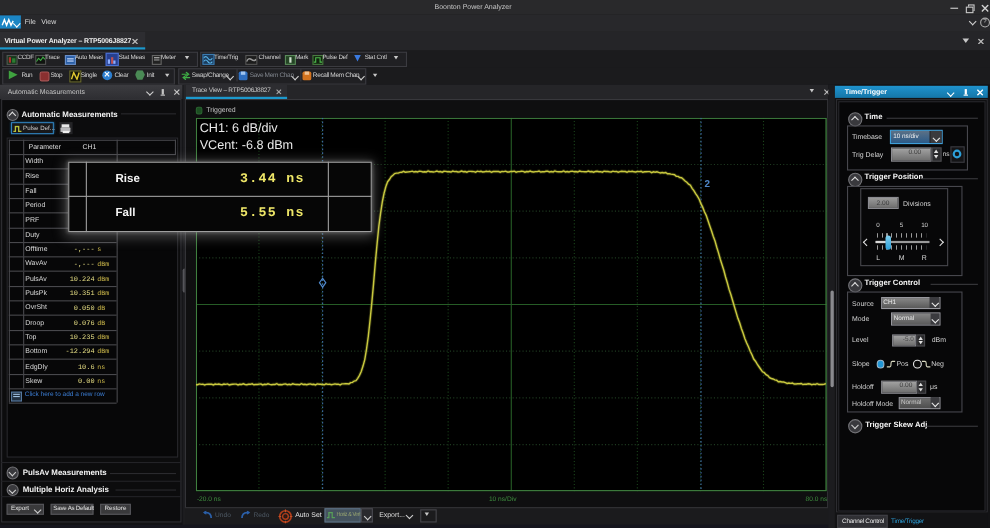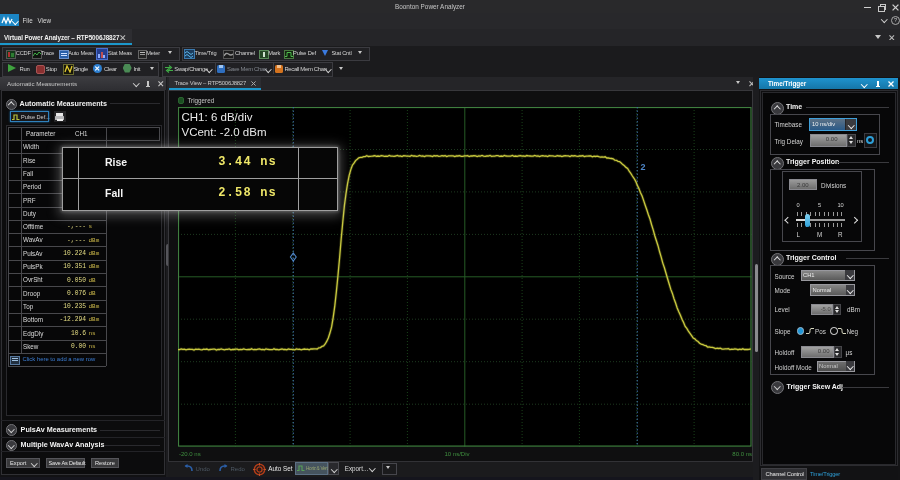--- a/index.html
+++ b/index.html
@@ -272,21 +272,21 @@
 <div class="abs" style="left:1px;top:419.5px;width:164px;height:0;border-top:1px solid #232327;"></div>
 <div class="abs cicon" style="left:5.7px;top:424.3px;width:9.5px;height:9.5px;">
     <span class="chev" style="position:absolute;left:2.4px;top:2.2px;"></span>
   </div>
 <div class="abs hdr" style="left:20.6px;top:425px;">PulsAv Measurements</div>
 <div class="abs" style="left:100px;top:429.5px;width:60px;height:0;border-top:1px solid #2a2a2e;"></div>
 <div class="abs" style="left:1px;top:436.6px;width:164px;height:0;border-top:1px solid #232327;"></div>
 <div class="abs cicon" style="left:5.7px;top:439.5px;width:9.5px;height:9.5px;">
     <span class="chev" style="position:absolute;left:2.4px;top:2.2px;"></span>
   </div>
-<div class="abs hdr" style="left:20.6px;top:440.3px;">Multiple WavAv Analysis</div>
+<div class="abs hdr" style="left:20.6px;top:440.3px;">Multiple Horiz Analysis</div>
 <div class="abs" style="left:105px;top:444.8px;width:55px;height:0;border-top:1px solid #2a2a2e;"></div>
 <div class="abs" style="left:1px;top:450.5px;width:164px;height:0;border-top:1px solid #232327;"></div>
 
 <div class="abs" style="left:6.4px;top:458.2px;width:33.7px;height:9.4px;background:#39393b;border:1px solid #55555a;box-sizing:border-box;"></div>
 <div class="abs" style="left:10px;top:460.3px;font-size:5.7px;color:#e5e5e5;">Export</div>
 <span class="chev abs" style="left:32px;top:461px;"></span>
 <div class="abs" style="left:45.8px;top:458.2px;width:39px;height:9.4px;background:#39393b;border:1px solid #55555a;box-sizing:border-box;"></div>
 <div class="abs" style="left:48.5px;top:460.3px;font-size:5.6px;letter-spacing:-0.2px;color:#e5e5e5;">Save As Default</div>
 <div class="abs" style="left:90.5px;top:458.2px;width:28.6px;height:9.4px;background:#39393b;border:1px solid #55555a;box-sizing:border-box;"></div>
 <div class="abs" style="left:95px;top:460.3px;font-size:5.7px;color:#e5e5e5;">Restore</div>
@@ -330,21 +330,21 @@
 <line x1="0" y1="297.2" x2="573.5" y2="297.2" stroke="#1e3a20" stroke-width="1" stroke-dasharray="1 2"></line>
 <rect x="0.5" y="0.5" width="572.5" height="338.6" fill="none" stroke="#3f7f3f" stroke-width="1.2"></rect>
 <line x1="115.3" y1="0" x2="115.3" y2="339.6" stroke="#3e6fa6" stroke-width="1" stroke-dasharray="1.5 2"></line>
 <line x1="459.3" y1="0" x2="459.3" y2="339.6" stroke="#3e6fa6" stroke-width="1" stroke-dasharray="1.5 2"></line>
 <path d="M115.3 146 L118.2 150 L115.3 154 L112.4 150 Z" fill="none" stroke="#4e86c8" stroke-width="1.1"></path>
 <text x="462.5" y="63" fill="#4e86c8" font-size="9" font-weight="bold" font-family="Liberation Sans">2</text>
 <polyline points="0.0,242.7 1.6,242.7 3.2,242.0 4.8,242.4 6.4,242.2 8.0,242.9 9.6,242.4 11.2,242.2 12.8,242.3 14.4,242.3 16.0,243.0 17.6,242.1 19.2,242.4 20.8,242.1 22.4,242.6 24.0,242.8 25.6,242.1 27.2,242.4 28.8,242.0 30.4,242.9 32.0,242.5 33.6,242.3 35.2,242.2 36.8,242.2 38.4,243.0 40.0,242.3 41.6,242.5 43.2,241.9 44.8,242.5 46.4,242.8 48.0,242.3 49.6,242.4 51.2,241.9 52.8,242.8 54.4,242.5 56.0,242.5 57.6,242.2 59.2,242.1 60.8,242.9 62.4,242.4 64.0,242.6 65.6,241.9 67.2,242.4 68.8,242.7 70.4,242.5 72.0,242.5 73.6,241.8 75.2,242.7 76.8,242.5 78.4,242.7 80.0,242.2 81.6,242.0 83.2,242.7 84.8,242.4 86.4,242.8 88.0,241.9 89.6,242.3 91.2,242.5 92.8,242.6 94.4,242.7 96.0,241.8 97.6,242.5 99.2,242.4 100.8,242.8 102.4,242.3 104.0,242.0 105.6,242.5 107.2,242.4 108.8,242.9 110.4,242.0 112.0,242.3 113.6,242.4 115.2,242.6 116.8,242.8 118.4,241.9 120.0,242.4 121.6,242.2 123.2,242.8 124.8,242.4 126.4,242.0 128.0,242.3 129.6,242.2 131.2,242.9 132.8,242.0 134.4,242.0 136.0,241.8 137.6,241.9 139.2,242.0 140.8,240.8 142.4,240.6 144.0,239.4 145.6,239.0 147.2,237.0 148.8,234.2 150.4,230.8 152.0,225.8 153.6,219.9 155.2,210.3 156.8,198.9 158.4,184.4 160.0,168.3 161.6,150.8 163.2,131.8 164.8,114.7 166.4,98.7 168.0,86.7 169.6,76.4 171.2,68.4 172.8,62.6 174.4,58.2 176.0,56.2 177.6,53.6 179.2,52.3 180.8,50.8 182.4,50.4 184.0,50.4 185.6,49.7 187.2,49.6 188.8,48.7 190.4,49.5 192.0,49.3 193.6,49.2 195.2,49.0 196.8,48.6 198.4,49.4 200.0,49.0 201.6,49.3 203.2,48.6 204.8,48.8 206.4,49.3 208.0,49.1 209.6,49.3 211.2,48.4 212.8,49.1 214.4,49.1 216.0,49.3 217.6,49.0 219.2,48.5 220.8,49.2 222.4,49.0 224.0,49.5 225.6,48.7 227.2,48.8 228.8,49.1 230.4,49.1 232.0,49.4 233.6,48.5 235.2,49.0 236.8,48.9 238.4,49.4 240.0,49.1 241.6,48.5 243.2,49.1 244.8,48.9 246.4,49.6 248.0,48.8 249.6,48.8 251.2,48.9 252.8,49.0 254.4,49.5 256.0,48.6 257.6,49.0 259.2,48.7 260.8,49.3 262.4,49.2 264.0,48.7 265.6,49.0 267.2,48.7 268.8,49.6 270.4,48.9 272.0,48.9 273.6,48.8 275.2,48.9 276.8,49.6 278.4,48.8 280.0,49.0 281.6,48.6 283.2,49.3 284.8,49.3 286.4,48.8 288.0,48.9 289.6,48.6 291.2,49.5 292.8,49.0 294.4,49.0 296.0,48.7 297.6,48.8 299.2,49.5 300.8,48.9 302.4,49.1 304.0,48.5 305.6,49.2 307.2,49.3 308.8,49.0 310.4,49.0 312.0,48.5 313.6,49.4 315.2,49.1 316.8,49.2 318.4,48.7 320.0,48.7 321.6,49.4 323.2,49.0 324.8,49.3 326.4,48.4 328.0,49.0 329.6,49.2 331.2,49.2 332.8,49.1 334.4,48.4 336.0,49.3 337.6,49.0 339.2,49.4 340.8,48.8 342.4,48.6 344.0,49.2 345.6,49.0 347.2,49.4 348.8,48.5 350.4,48.9 352.0,49.0 353.6,49.2 355.2,49.2 356.8,48.5 358.4,49.1 360.0,48.9 361.6,49.5 363.2,48.9 364.8,48.7 366.4,49.1 368.0,49.0 369.6,49.5 371.2,48.6 372.8,48.9 374.4,48.9 376.0,49.2 377.6,49.3 379.2,48.6 380.8,49.0 382.4,48.8 384.0,49.5 385.6,49.0 387.2,48.7 388.8,48.9 390.4,48.9 392.0,49.6 393.6,48.7 395.2,49.0 396.8,48.7 398.4,49.2 400.0,49.4 401.6,48.8 403.2,49.0 404.8,48.7 406.4,49.6 408.0,49.2 409.6,49.1 411.2,49.0 412.8,49.0 414.4,49.9 416.0,49.2 417.6,49.5 419.2,49.1 420.8,49.7 422.4,50.2 424.0,49.8 425.6,50.2 427.2,49.8 428.8,51.0 430.4,51.0 432.0,51.3 433.6,51.5 435.2,51.8 436.8,53.2 438.4,53.3 440.0,54.4 441.6,54.6 443.2,56.0 444.8,57.6 446.4,58.7 448.0,60.4 449.6,61.4 451.2,64.2 452.8,66.3 454.4,69.0 456.0,71.3 457.6,74.1 459.2,78.1 460.8,81.3 462.4,85.5 464.0,88.8 465.6,93.4 467.2,98.2 468.8,102.8 470.4,107.8 472.0,112.0 473.6,117.8 475.2,122.9 476.8,128.7 478.4,133.7 480.0,138.7 481.6,144.8 483.2,150.1 484.8,156.1 486.4,160.7 488.0,166.2 489.6,171.7 491.2,177.0 492.8,182.4 494.4,186.4 496.0,191.7 497.6,196.0 499.2,201.0 500.8,204.8 502.4,208.2 504.0,212.3 505.6,215.5 507.2,219.4 508.8,221.4 510.4,224.1 512.0,226.4 513.6,228.7 515.2,231.0 516.8,231.8 518.4,233.6 520.0,234.5 521.6,236.3 523.2,237.1 524.8,237.5 526.4,238.3 528.0,238.7 529.6,240.1 531.2,239.9 532.8,240.3 534.4,240.3 536.0,240.9 537.6,241.6 539.2,241.2 540.8,241.5 542.4,241.2 544.0,242.1 545.6,242.1 547.2,241.9 548.8,241.9 550.4,241.6 552.0,242.6 553.6,242.2 555.2,242.3 556.8,241.9 558.4,242.1 560.0,242.7 561.6,242.2 563.2,242.5 564.8,241.8 566.4,242.5 568.0,242.5 569.6,242.5 571.2,242.3 572.8,241.8" fill="none" stroke="#8a8a2a" stroke-width="3" opacity="0.30"></polyline>
 <polyline points="0.0,242.7 1.6,242.7 3.2,242.0 4.8,242.4 6.4,242.2 8.0,242.9 9.6,242.4 11.2,242.2 12.8,242.3 14.4,242.3 16.0,243.0 17.6,242.1 19.2,242.4 20.8,242.1 22.4,242.6 24.0,242.8 25.6,242.1 27.2,242.4 28.8,242.0 30.4,242.9 32.0,242.5 33.6,242.3 35.2,242.2 36.8,242.2 38.4,243.0 40.0,242.3 41.6,242.5 43.2,241.9 44.8,242.5 46.4,242.8 48.0,242.3 49.6,242.4 51.2,241.9 52.8,242.8 54.4,242.5 56.0,242.5 57.6,242.2 59.2,242.1 60.8,242.9 62.4,242.4 64.0,242.6 65.6,241.9 67.2,242.4 68.8,242.7 70.4,242.5 72.0,242.5 73.6,241.8 75.2,242.7 76.8,242.5 78.4,242.7 80.0,242.2 81.6,242.0 83.2,242.7 84.8,242.4 86.4,242.8 88.0,241.9 89.6,242.3 91.2,242.5 92.8,242.6 94.4,242.7 96.0,241.8 97.6,242.5 99.2,242.4 100.8,242.8 102.4,242.3 104.0,242.0 105.6,242.5 107.2,242.4 108.8,242.9 110.4,242.0 112.0,242.3 113.6,242.4 115.2,242.6 116.8,242.8 118.4,241.9 120.0,242.4 121.6,242.2 123.2,242.8 124.8,242.4 126.4,242.0 128.0,242.3 129.6,242.2 131.2,242.9 132.8,242.0 134.4,242.0 136.0,241.8 137.6,241.9 139.2,242.0 140.8,240.8 142.4,240.6 144.0,239.4 145.6,239.0 147.2,237.0 148.8,234.2 150.4,230.8 152.0,225.8 153.6,219.9 155.2,210.3 156.8,198.9 158.4,184.4 160.0,168.3 161.6,150.8 163.2,131.8 164.8,114.7 166.4,98.7 168.0,86.7 169.6,76.4 171.2,68.4 172.8,62.6 174.4,58.2 176.0,56.2 177.6,53.6 179.2,52.3 180.8,50.8 182.4,50.4 184.0,50.4 185.6,49.7 187.2,49.6 188.8,48.7 190.4,49.5 192.0,49.3 193.6,49.2 195.2,49.0 196.8,48.6 198.4,49.4 200.0,49.0 201.6,49.3 203.2,48.6 204.8,48.8 206.4,49.3 208.0,49.1 209.6,49.3 211.2,48.4 212.8,49.1 214.4,49.1 216.0,49.3 217.6,49.0 219.2,48.5 220.8,49.2 222.4,49.0 224.0,49.5 225.6,48.7 227.2,48.8 228.8,49.1 230.4,49.1 232.0,49.4 233.6,48.5 235.2,49.0 236.8,48.9 238.4,49.4 240.0,49.1 241.6,48.5 243.2,49.1 244.8,48.9 246.4,49.6 248.0,48.8 249.6,48.8 251.2,48.9 252.8,49.0 254.4,49.5 256.0,48.6 257.6,49.0 259.2,48.7 260.8,49.3 262.4,49.2 264.0,48.7 265.6,49.0 267.2,48.7 268.8,49.6 270.4,48.9 272.0,48.9 273.6,48.8 275.2,48.9 276.8,49.6 278.4,48.8 280.0,49.0 281.6,48.6 283.2,49.3 284.8,49.3 286.4,48.8 288.0,48.9 289.6,48.6 291.2,49.5 292.8,49.0 294.4,49.0 296.0,48.7 297.6,48.8 299.2,49.5 300.8,48.9 302.4,49.1 304.0,48.5 305.6,49.2 307.2,49.3 308.8,49.0 310.4,49.0 312.0,48.5 313.6,49.4 315.2,49.1 316.8,49.2 318.4,48.7 320.0,48.7 321.6,49.4 323.2,49.0 324.8,49.3 326.4,48.4 328.0,49.0 329.6,49.2 331.2,49.2 332.8,49.1 334.4,48.4 336.0,49.3 337.6,49.0 339.2,49.4 340.8,48.8 342.4,48.6 344.0,49.2 345.6,49.0 347.2,49.4 348.8,48.5 350.4,48.9 352.0,49.0 353.6,49.2 355.2,49.2 356.8,48.5 358.4,49.1 360.0,48.9 361.6,49.5 363.2,48.9 364.8,48.7 366.4,49.1 368.0,49.0 369.6,49.5 371.2,48.6 372.8,48.9 374.4,48.9 376.0,49.2 377.6,49.3 379.2,48.6 380.8,49.0 382.4,48.8 384.0,49.5 385.6,49.0 387.2,48.7 388.8,48.9 390.4,48.9 392.0,49.6 393.6,48.7 395.2,49.0 396.8,48.7 398.4,49.2 400.0,49.4 401.6,48.8 403.2,49.0 404.8,48.7 406.4,49.6 408.0,49.2 409.6,49.1 411.2,49.0 412.8,49.0 414.4,49.9 416.0,49.2 417.6,49.5 419.2,49.1 420.8,49.7 422.4,50.2 424.0,49.8 425.6,50.2 427.2,49.8 428.8,51.0 430.4,51.0 432.0,51.3 433.6,51.5 435.2,51.8 436.8,53.2 438.4,53.3 440.0,54.4 441.6,54.6 443.2,56.0 444.8,57.6 446.4,58.7 448.0,60.4 449.6,61.4 451.2,64.2 452.8,66.3 454.4,69.0 456.0,71.3 457.6,74.1 459.2,78.1 460.8,81.3 462.4,85.5 464.0,88.8 465.6,93.4 467.2,98.2 468.8,102.8 470.4,107.8 472.0,112.0 473.6,117.8 475.2,122.9 476.8,128.7 478.4,133.7 480.0,138.7 481.6,144.8 483.2,150.1 484.8,156.1 486.4,160.7 488.0,166.2 489.6,171.7 491.2,177.0 492.8,182.4 494.4,186.4 496.0,191.7 497.6,196.0 499.2,201.0 500.8,204.8 502.4,208.2 504.0,212.3 505.6,215.5 507.2,219.4 508.8,221.4 510.4,224.1 512.0,226.4 513.6,228.7 515.2,231.0 516.8,231.8 518.4,233.6 520.0,234.5 521.6,236.3 523.2,237.1 524.8,237.5 526.4,238.3 528.0,238.7 529.6,240.1 531.2,239.9 532.8,240.3 534.4,240.3 536.0,240.9 537.6,241.6 539.2,241.2 540.8,241.5 542.4,241.2 544.0,242.1 545.6,242.1 547.2,241.9 548.8,241.9 550.4,241.6 552.0,242.6 553.6,242.2 555.2,242.3 556.8,241.9 558.4,242.1 560.0,242.7 561.6,242.2 563.2,242.5 564.8,241.8 566.4,242.5 568.0,242.5 569.6,242.5 571.2,242.3 572.8,241.8" fill="none" stroke="#c9c93e" stroke-width="1.3"></polyline>
 </svg>
 <div class="abs" style="left:181.5px;top:111px;font-size:11.5px;color:#e9e9e9;white-space:nowrap;">CH1: 6 dB/div</div>
-<div class="abs" style="left:181.5px;top:125.8px;font-size:11.5px;color:#e9e9e9;white-space:nowrap;">VCent: -2.0 dBm</div>
+<div class="abs" style="left:181.5px;top:125.8px;font-size:11.5px;color:#e9e9e9;white-space:nowrap;">VCent: -6.8 dBm</div>
 
 <div class="abs" style="left:179px;top:450.8px;font-size:6px;color:#3f8f3f;white-space:nowrap;">-20.0 ns</div>
 <div class="abs" style="left:432px;top:450.8px;width:50px;text-align:center;font-size:6px;color:#3f8f3f;white-space:nowrap;">10 ns/Div</div>
 <div class="abs" style="left:702px;top:450.8px;width:50px;text-align:right;font-size:6px;color:#3f8f3f;white-space:nowrap;">80.0 ns</div>
 
 <div class="abs" style="left:168px;top:460.5px;width:585px;height:16.5px;background:#1b1b1d;border-top:1px solid #323236;"></div>
 <svg class="abs" style="left:182.6px;top:464px;" width="11" height="9" viewBox="0 0 11 9">
     <path d="M9 7 Q9 2 4.5 2 L2.5 2" stroke="#2b5fa8" stroke-width="1.6" fill="none"></path>
     <path d="M4.5 0 L1.5 2 L4.5 4 Z" fill="#2b5fa8"></path>
   </svg>
@@ -497,13 +497,13 @@
 <div class="abs" style="left:765.5px;top:470.5px;font-size:5.8px;letter-spacing:-0.25px;color:#e8e8e8;white-space:nowrap;">Channel Control</div>
 <div class="abs" style="left:810px;top:470.5px;font-size:5.8px;letter-spacing:-0.2px;color:#2d9fd8;white-space:nowrap;">Time/Trigger</div>
 
 <div class="abs" style="left:62px;top:147px;width:275.5px;height:64px;background:#060606;border:1px solid #9f9f9f;box-sizing:border-box;box-shadow:0 2px 11px 3px rgba(200,200,200,0.34),0 0 3px 1px rgba(150,150,150,0.4);"></div>
 <div class="abs" style="left:77.5px;top:147px;width:0;height:64px;border-left:1px solid #9f9f9f;"></div>
 <div class="abs" style="left:298.3px;top:147px;width:0;height:64px;border-left:1px solid #9f9f9f;"></div>
 <div class="abs" style="left:62px;top:178.3px;width:275.5px;height:0;border-top:1px solid #9f9f9f;"></div>
 <div class="abs" style="left:105px;top:155.5px;font-size:10.5px;font-weight:bold;color:#f5f5f5;">Rise</div>
 <div class="abs" style="left:105px;top:186.8px;font-size:10.5px;font-weight:bold;color:#f5f5f5;">Fall</div>
 <div class="abs" style="left:160px;top:155px;width:117px;text-align:right;font-family:'Liberation Mono',monospace;font-size:12px;font-weight:bold;letter-spacing:1.2px;color:#efe768;">3.44 ns</div>
-<div class="abs" style="left:160px;top:186.3px;width:117px;text-align:right;font-family:'Liberation Mono',monospace;font-size:12px;font-weight:bold;letter-spacing:1.2px;color:#efe768;">2.58 ns</div>
+<div class="abs" style="left:160px;top:186.3px;width:117px;text-align:right;font-family:'Liberation Mono',monospace;font-size:12px;font-weight:bold;letter-spacing:1.2px;color:#efe768;">5.55 ns</div>
 
 </body></html>

